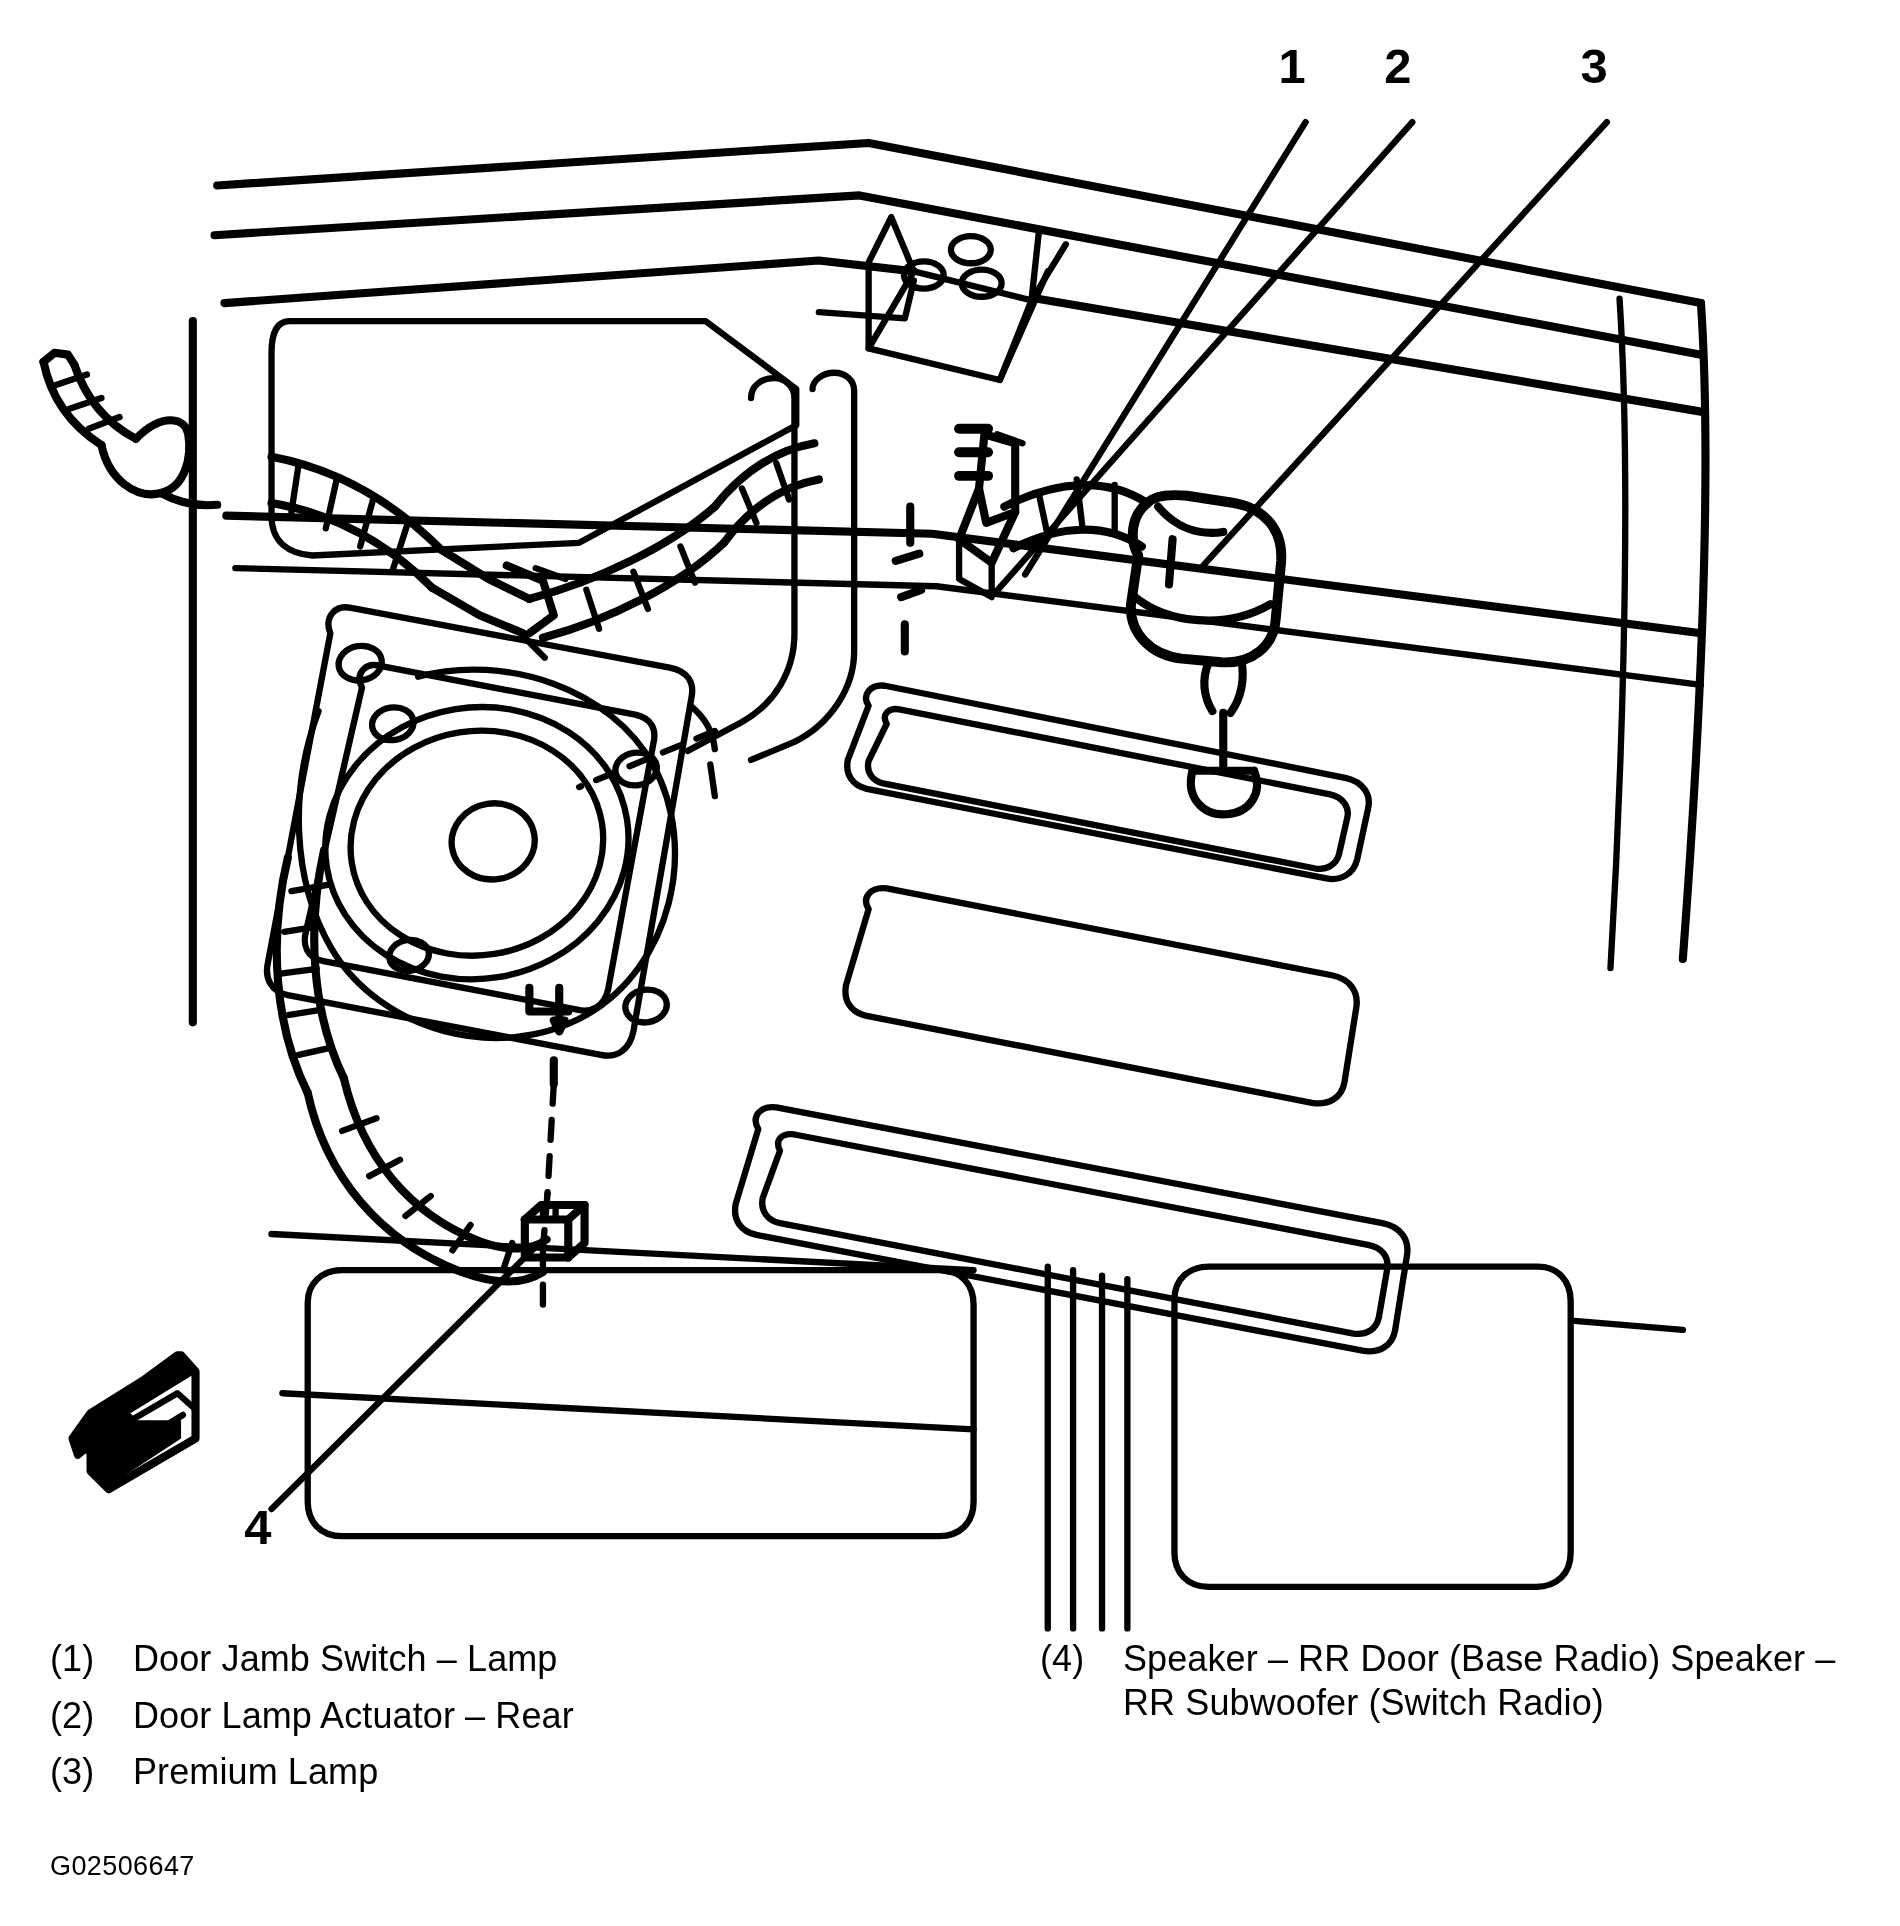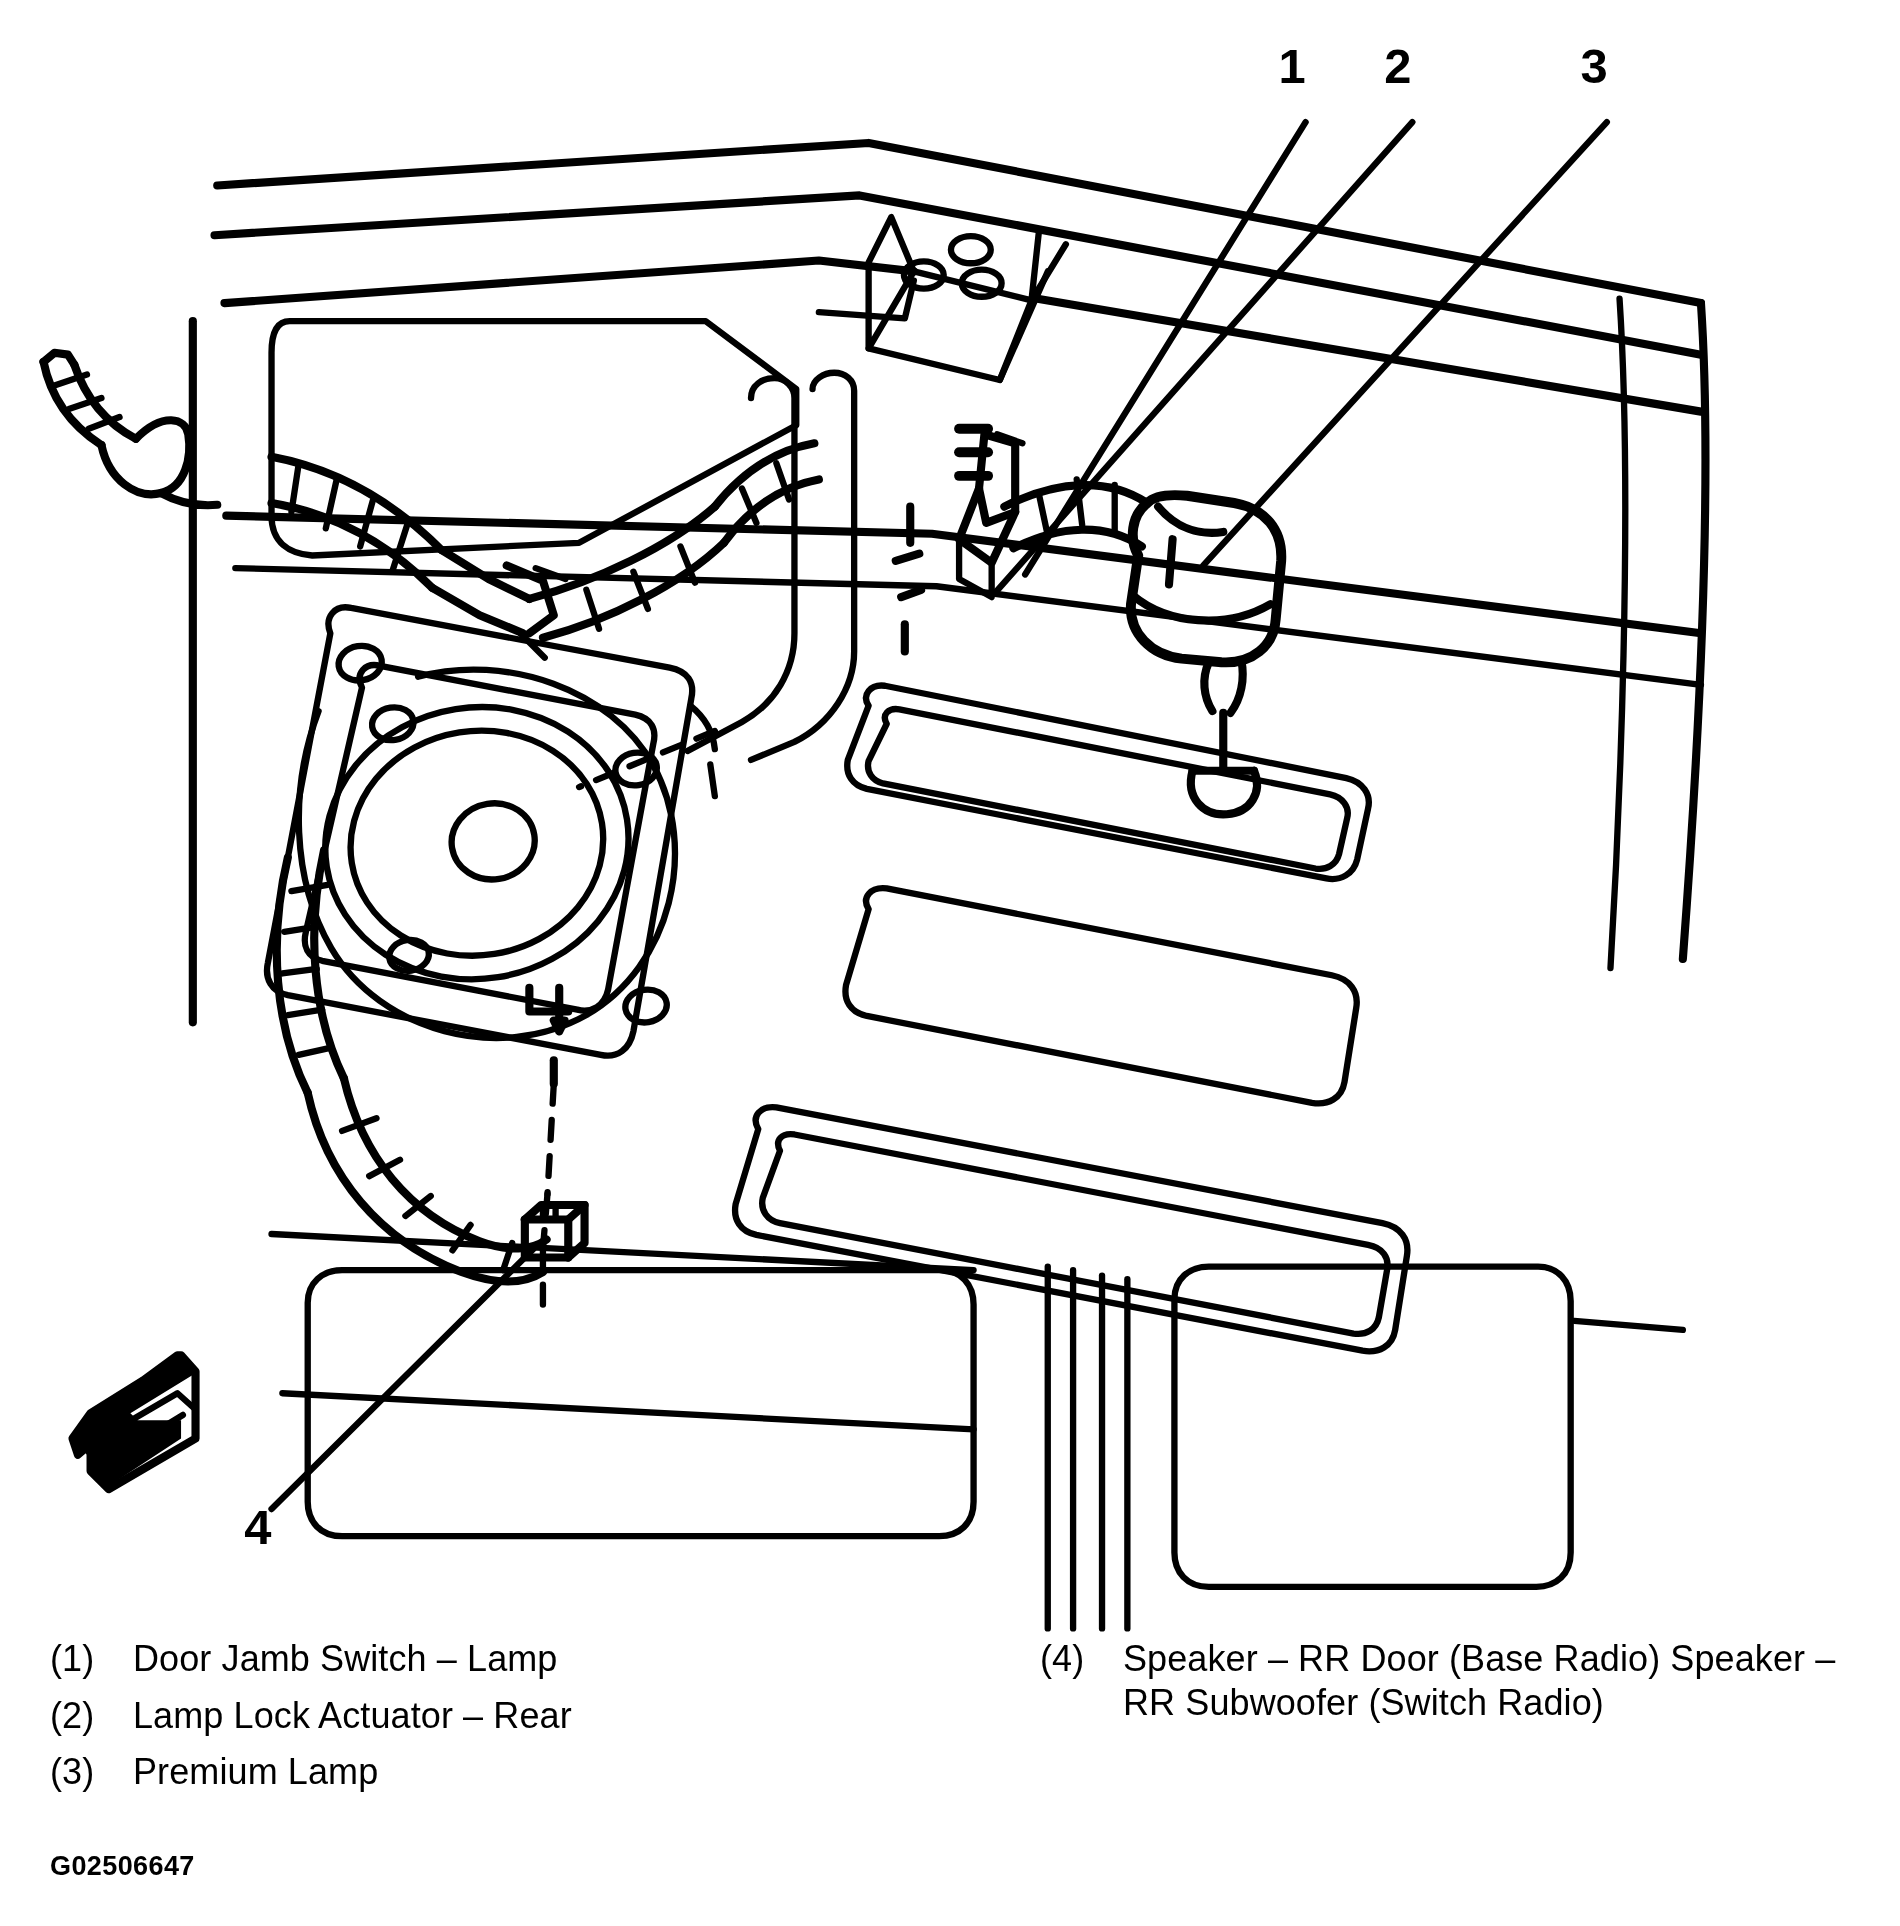--- a/index.html
+++ b/index.html
@@ -57,21 +57,20 @@
   }
   .legend-text {
     max-width: 751px;
   }
   .fig-id {
     position: absolute;
     left: 50px;
     top: 1851px;
     font-size: 27px;
     letter-spacing: 0.4px;
-    font-weight: bold;
   }
   svg text.callout {
     font-family: "Liberation Sans", sans-serif;
     font-size: 54px;
     font-weight: bold;
     fill: #000000;
   }
   .ln {
     fill: none;
     stroke: #000000;
@@ -323,21 +322,21 @@
 
   <div class="legend-area">
 
     <div class="legend-col left">
       <div class="legend-row">
         <span class="legend-key">(1)</span>
         <span class="legend-text">Door Jamb Switch – Lamp</span>
       </div>
       <div class="legend-row">
         <span class="legend-key">(2)</span>
-        <span class="legend-text">Lamp Lock Actuator – Rear</span>
+        <span class="legend-text">Door Lamp Actuator – Rear</span>
       </div>
       <div class="legend-row">
         <span class="legend-key">(3)</span>
         <span class="legend-text">Premium Lamp</span>
       </div>
     </div>
 
     <div class="legend-col right">
       <div class="legend-row">
         <span class="legend-key">(4)</span>

